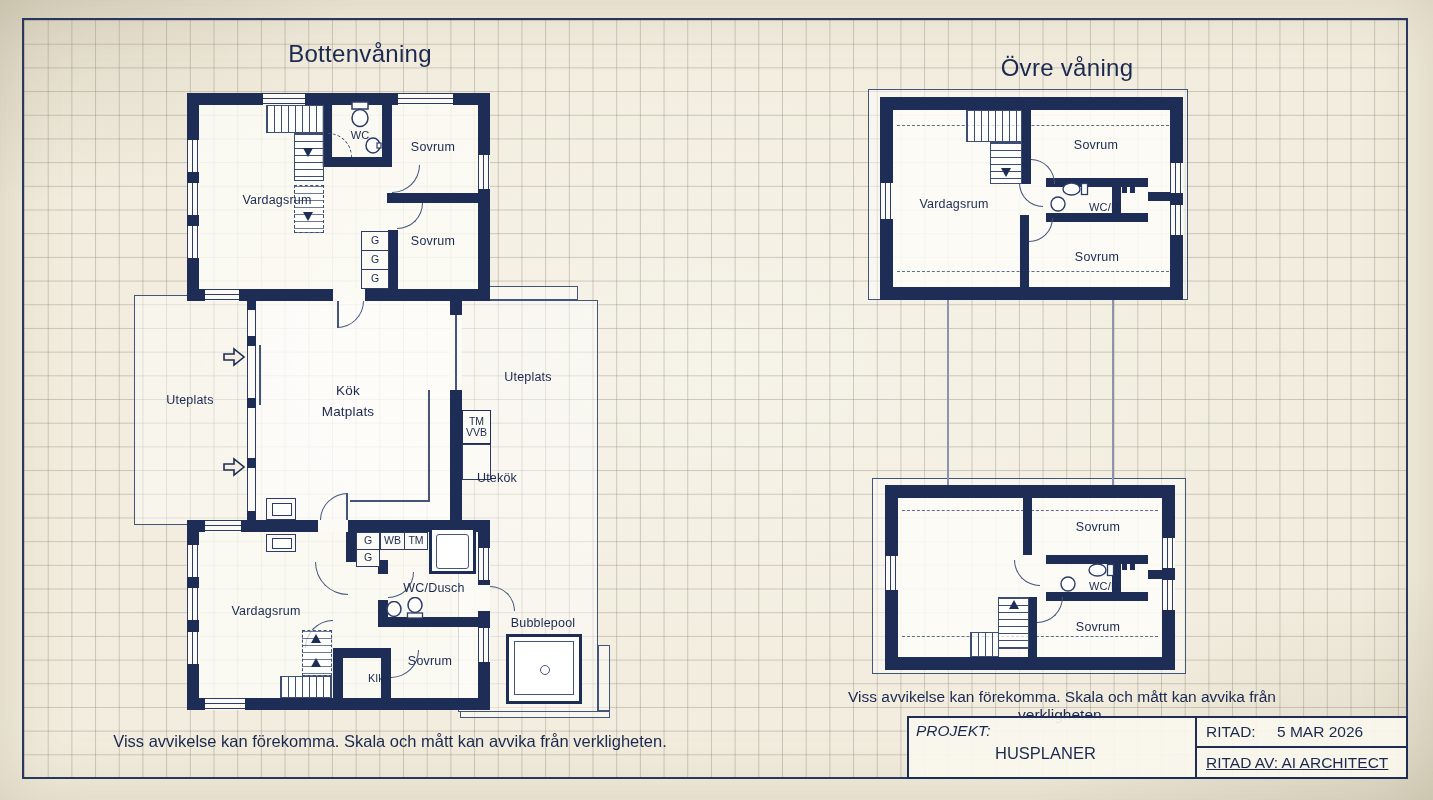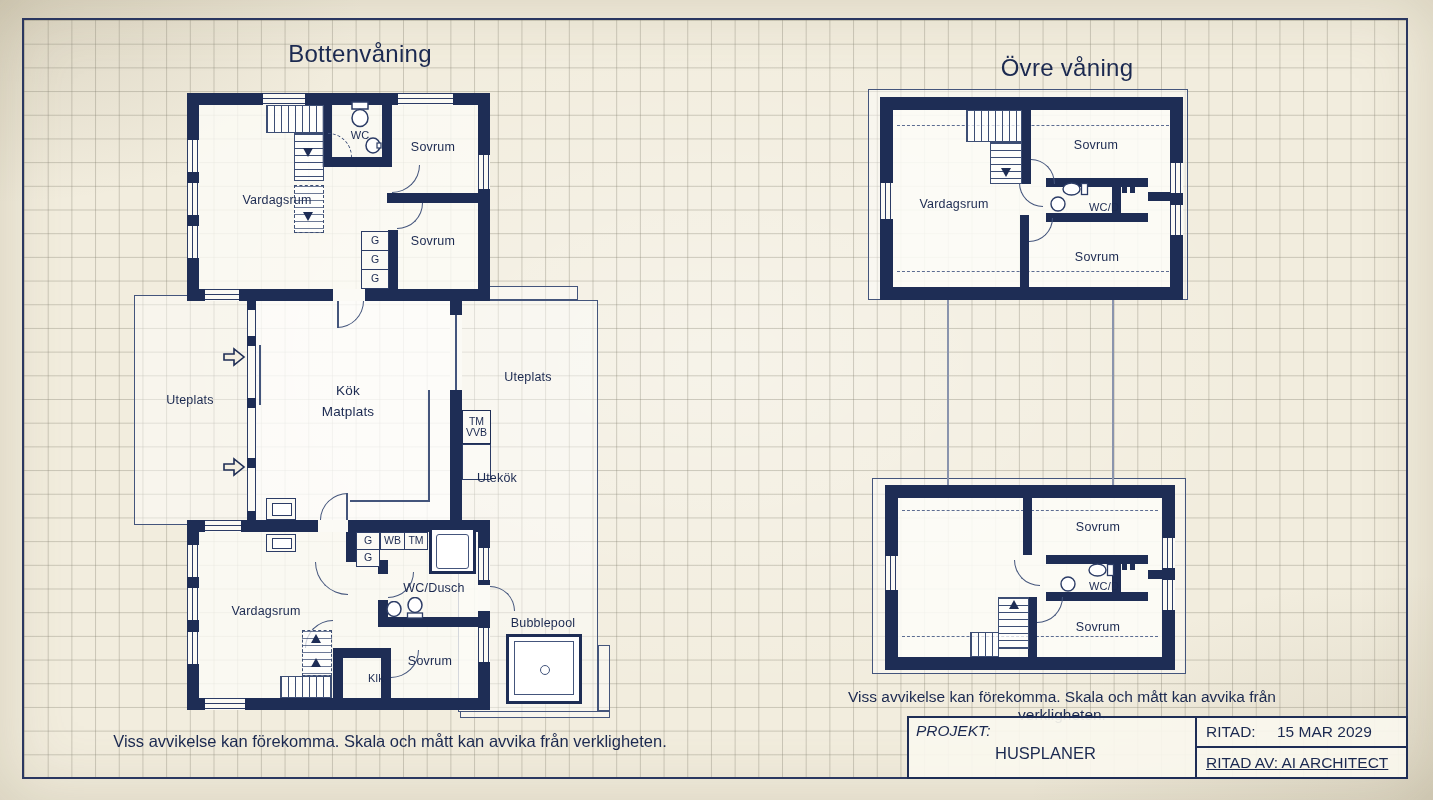--- a/index.html
+++ b/index.html
@@ -334,15 +334,15 @@
   <div class="lbl" style="left:1098px;top:627px;">Sovrum</div>
 
   <div class="disc" style="left:812px;top:688px;width:500px;font-size:15.5px;">Viss avvikelse kan förekomma. Skala och mått kan avvika från verkligheten.</div>
 
   <div class="tb" style="left:907px;top:716px;width:501px;height:63px;"></div>
   <div class="w" style="left:1195px;top:716px;width:2.2px;height:63px;"></div>
   <div class="w" style="left:1195px;top:746px;width:213px;height:2.2px;"></div>
   <div class="tbtxt" style="left:916px;top:722px;font-style:italic;">PROJEKT:</div>
   <div class="tbtxt" style="left:995px;top:744px;font-size:16.5px;">HUSPLANER</div>
   <div class="tbtxt" style="left:1206px;top:723px;">RITAD:</div>
-  <div class="tbtxt" style="left:1277px;top:723px;">15 MAR 2029</div>
+  <div class="tbtxt" style="left:1277px;top:723px;">5 MAR 2026</div>
   <div class="tbtxt" style="left:1206px;top:754px;text-decoration:underline;">RITAD AV: AI ARCHITECT</div>
 </div>
 
 </body></html>

